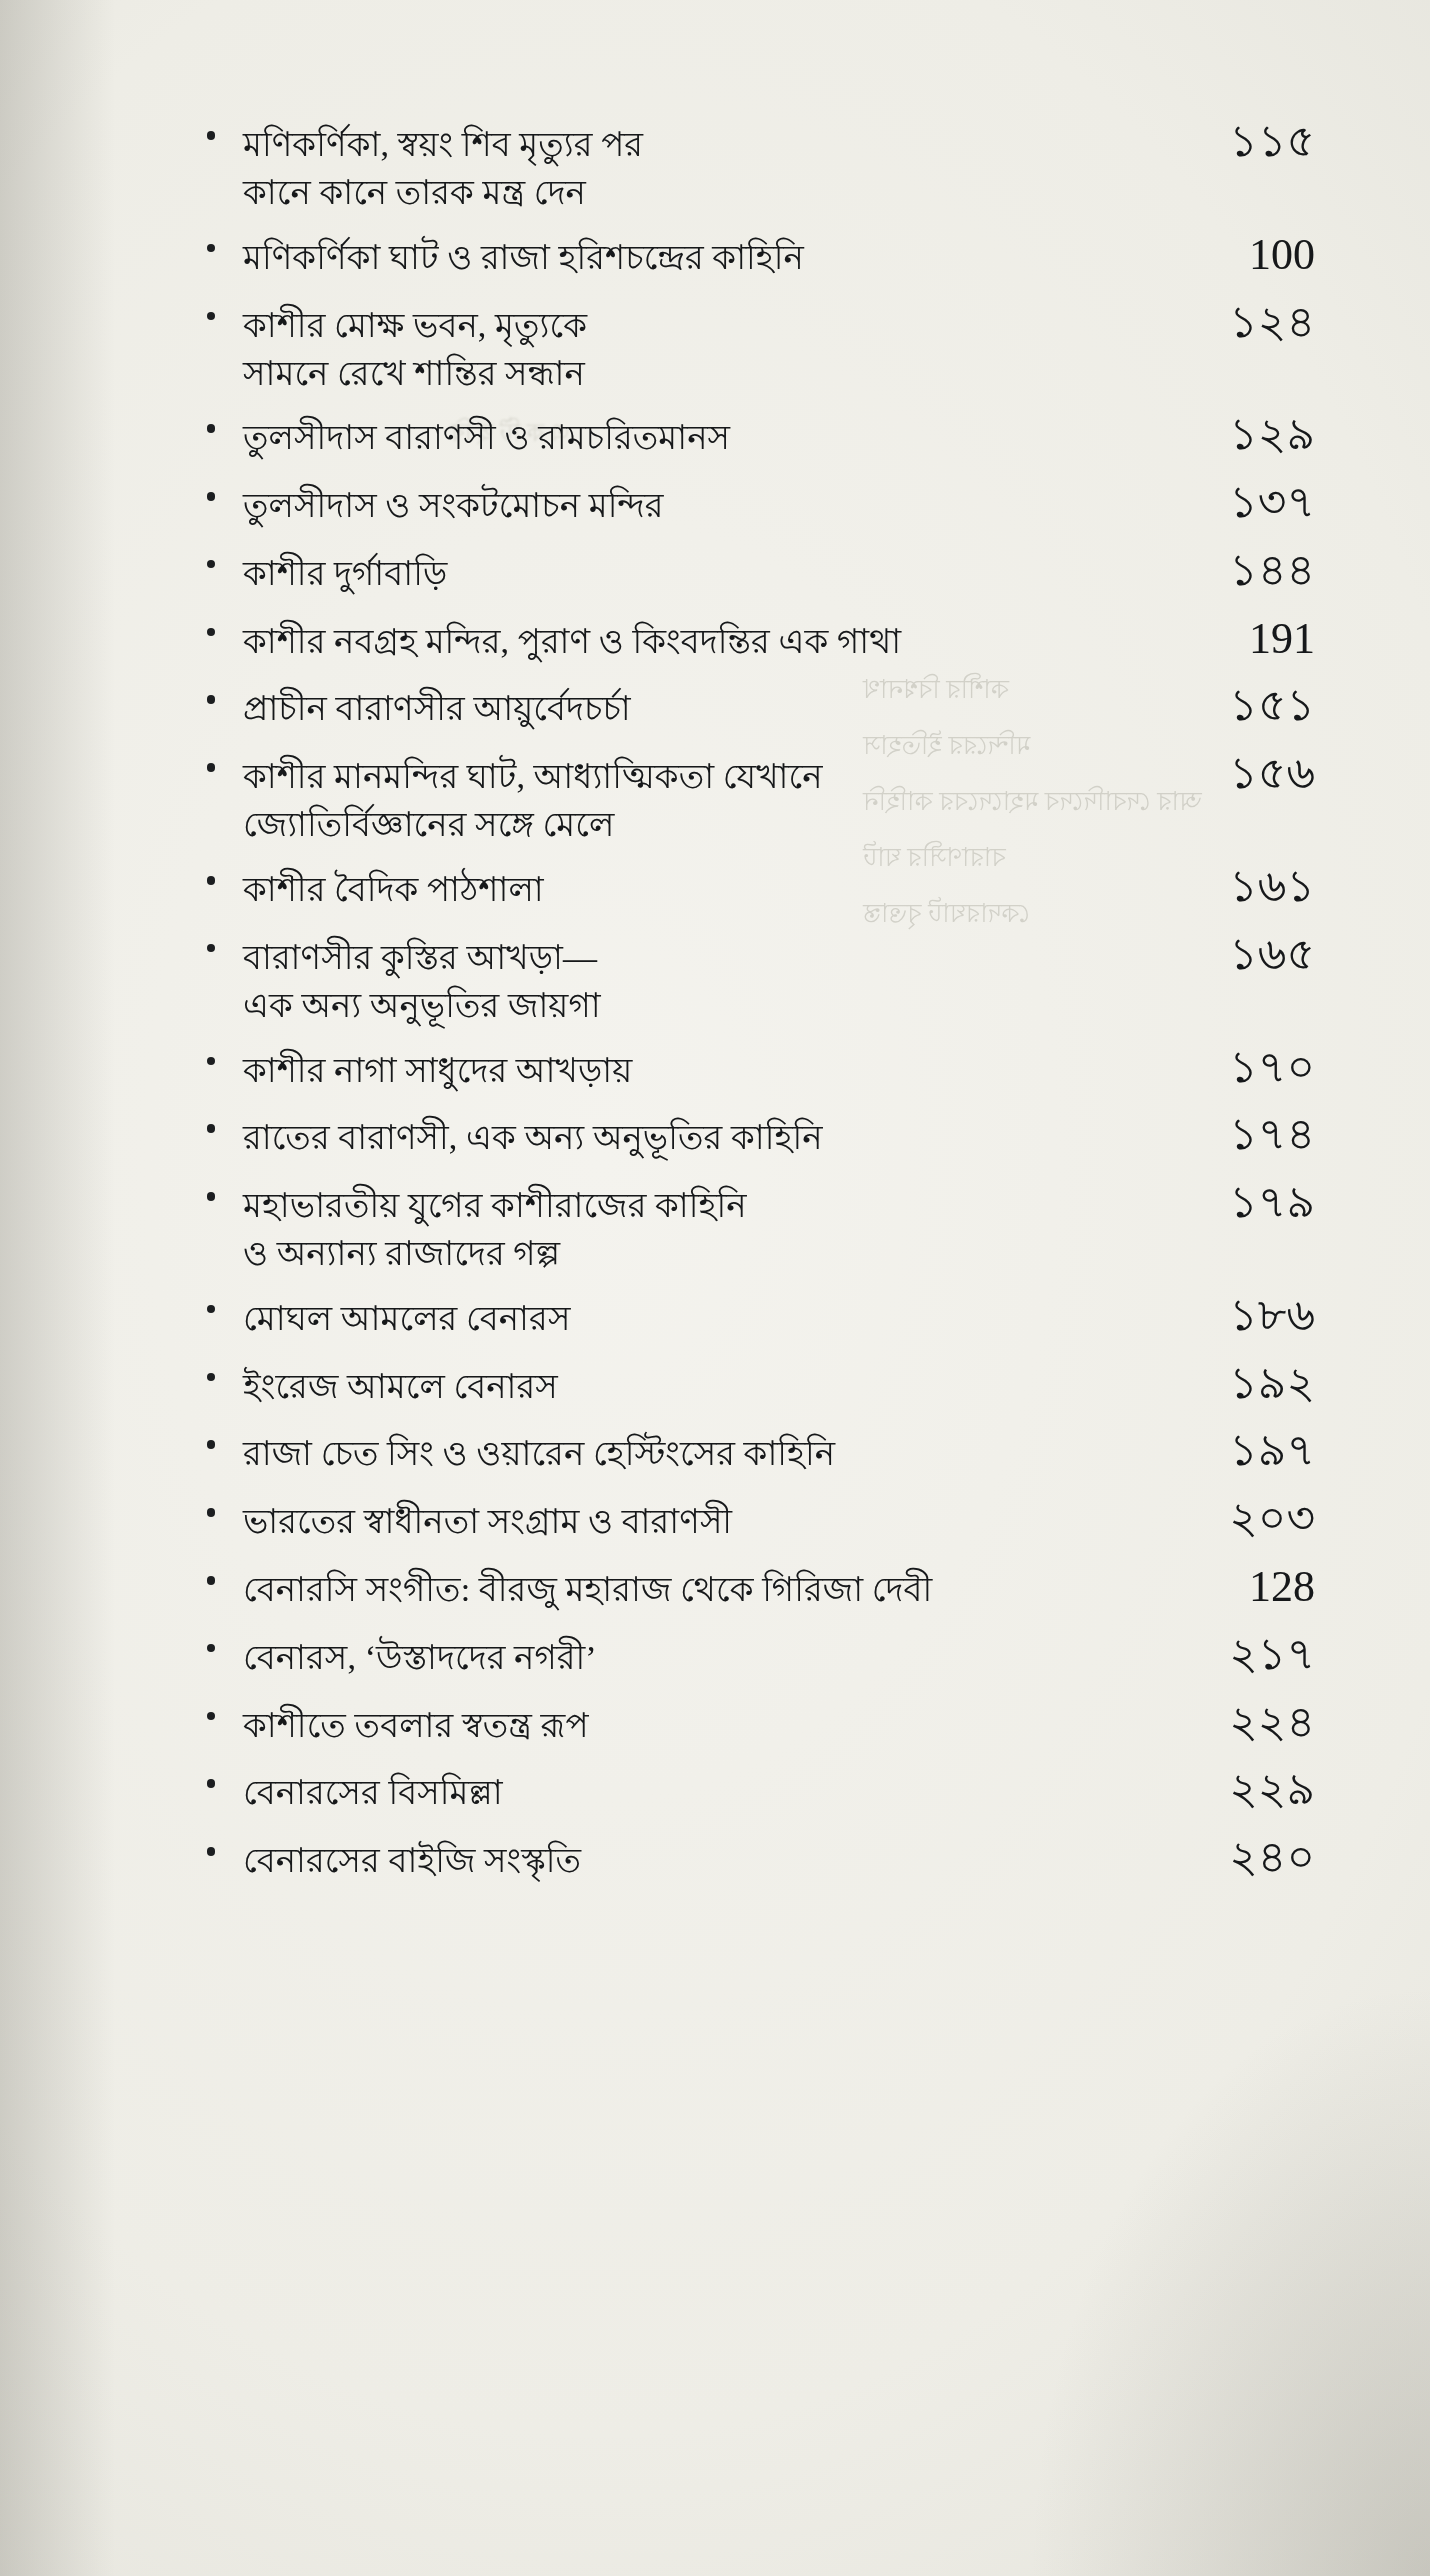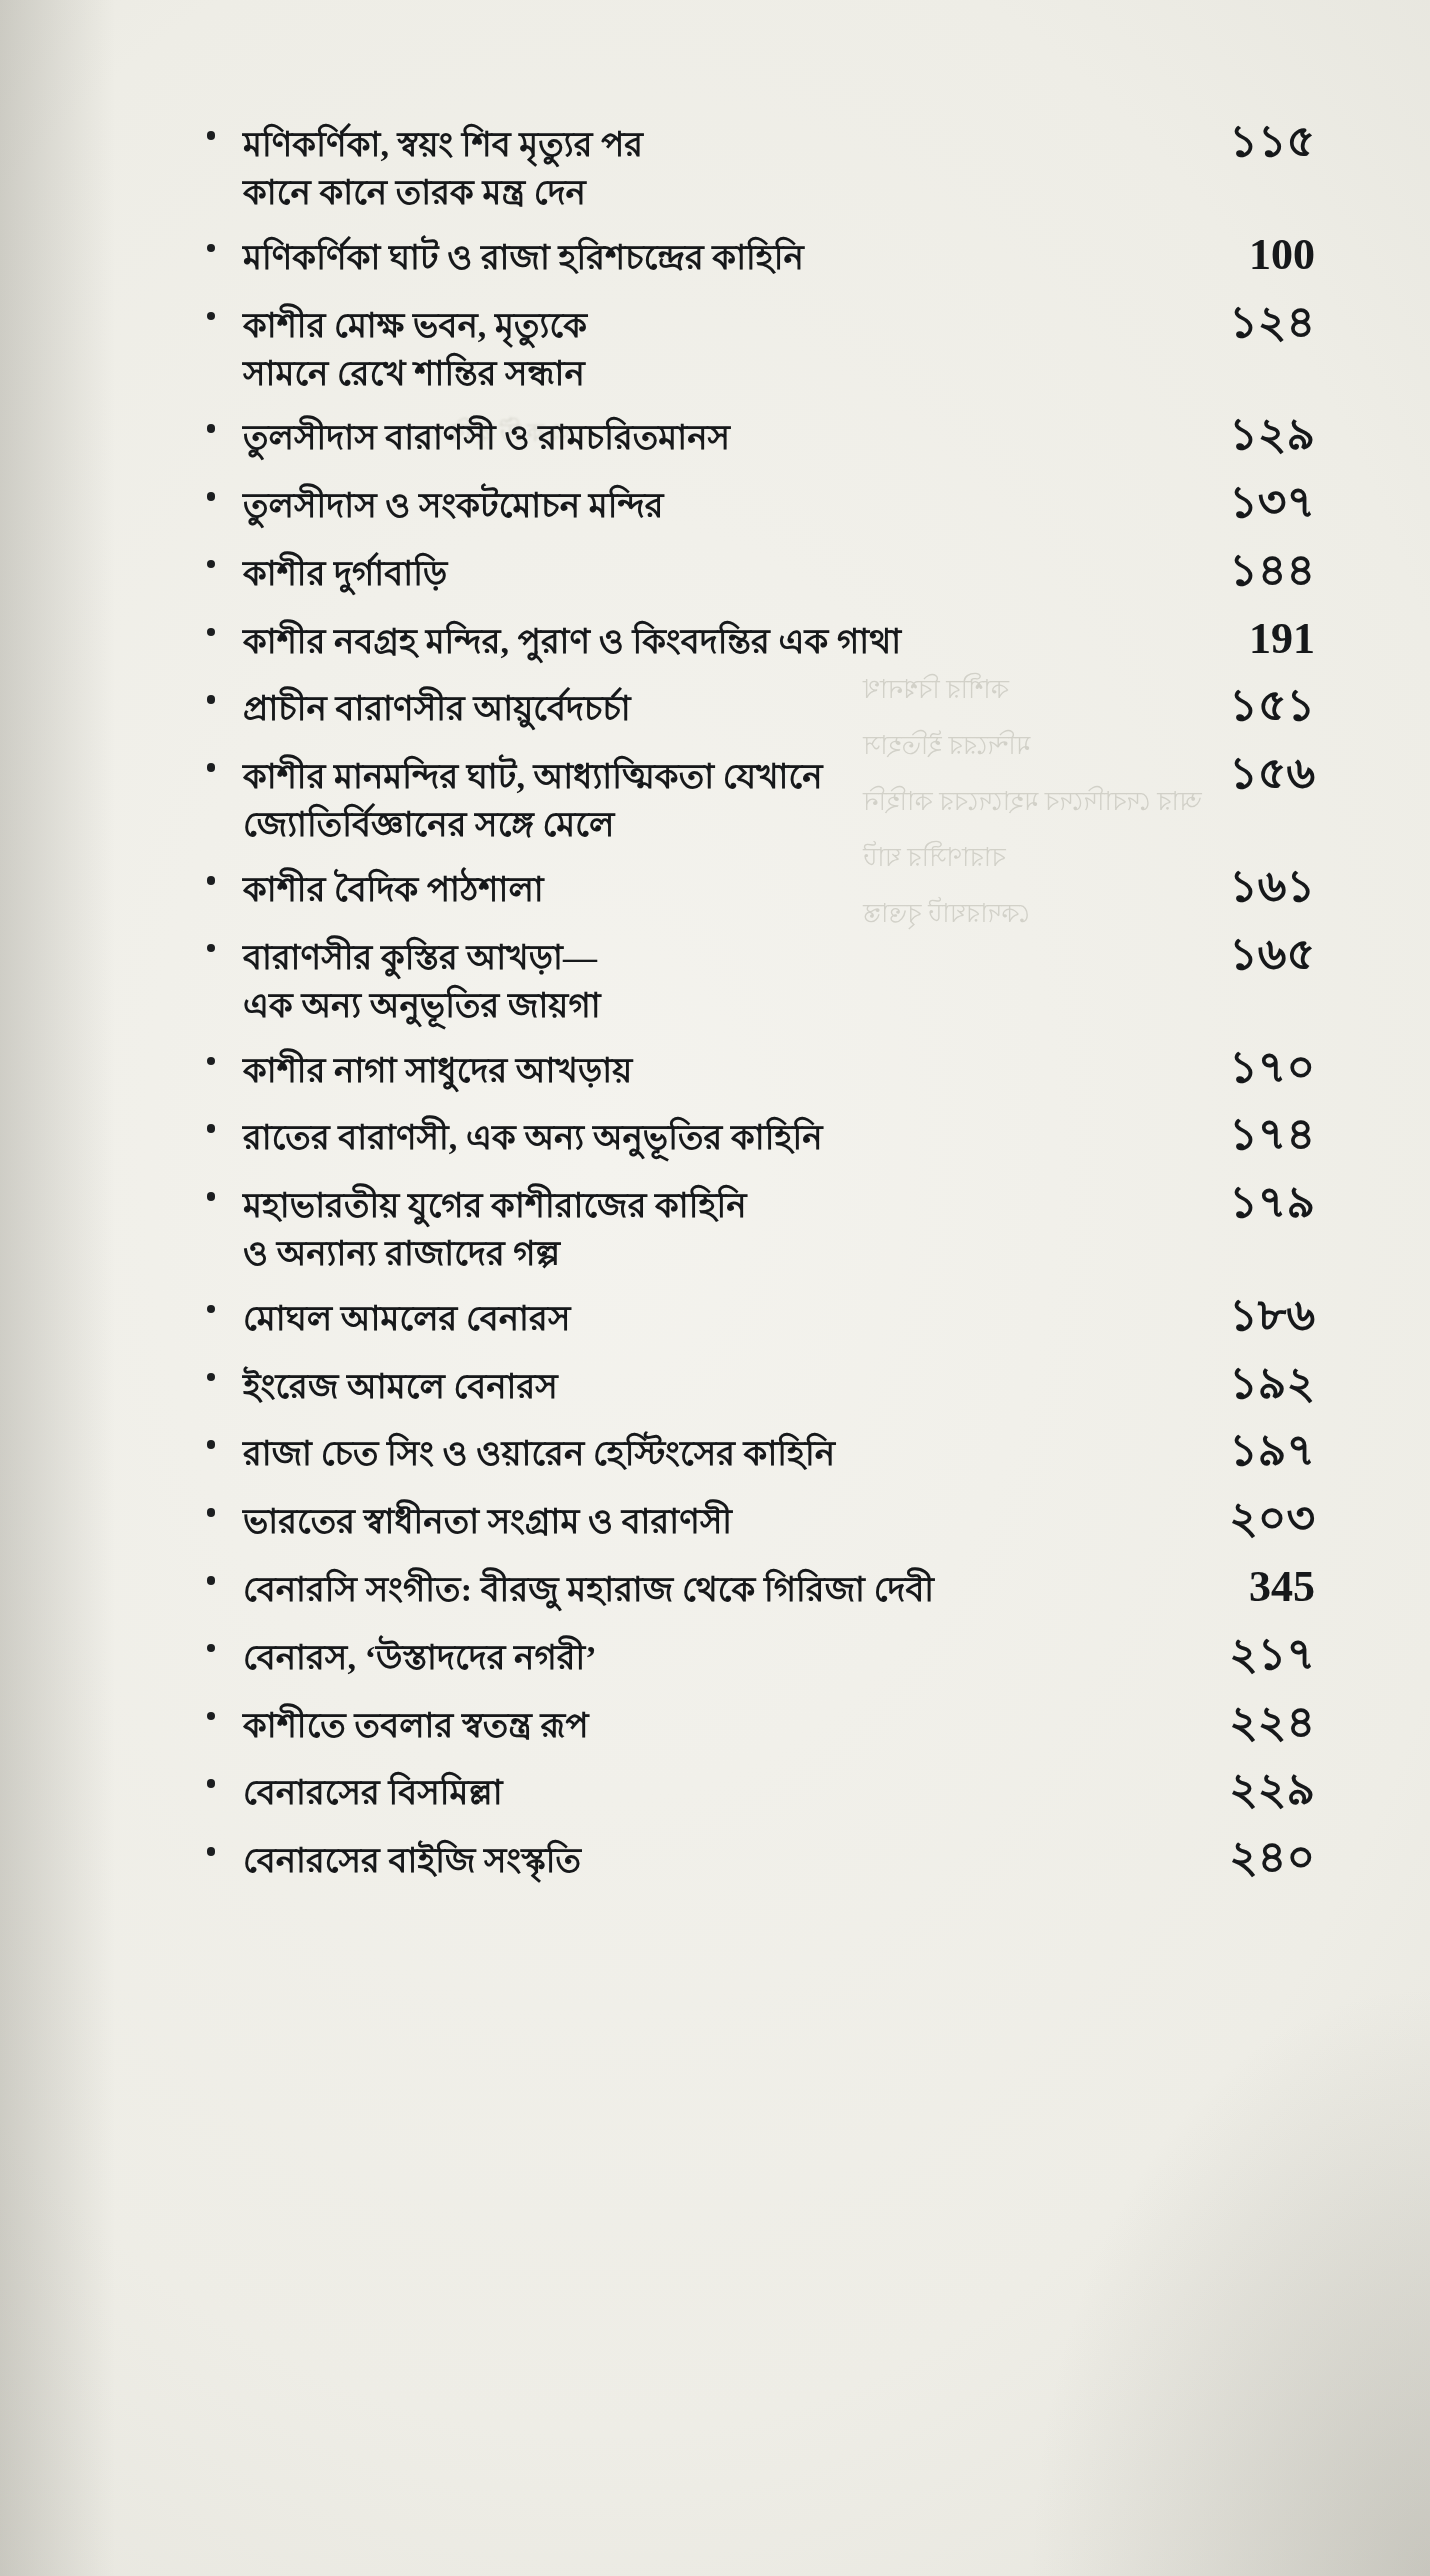--- a/index.html
+++ b/index.html
@@ -76,21 +76,20 @@
   .toc {
     position: relative;
     z-index: 3;
     padding: 113px 115px 0 201px;
   }
 
   .toc-list {
     list-style: none;
     margin: 0;
     padding: 0;
-    font-weight: bold;
   }
 
   .entry {
     position: relative;
     display: block;
     padding-left: 42px;
     margin-bottom: 10.6px;
     color: #16181a;
   }
   .entry .bullet {
@@ -325,21 +324,21 @@
           <div class="pageno">২০৩</div>
         </div>
       </li>
 
       <li class="entry">
         <span class="bullet"></span>
         <div class="row">
           <div class="title">
             <span>বেনারসি সংগীত: বীরজু মহারাজ থেকে গিরিজা দেবী</span>
           </div>
-          <div class="pageno">345</div>
+          <div class="pageno">128</div>
         </div>
       </li>
 
       <li class="entry">
         <span class="bullet"></span>
         <div class="row">
           <div class="title">
             <span>বেনারস, ‘উস্তাদদের নগরী’</span>
           </div>
           <div class="pageno">২১৭</div>

